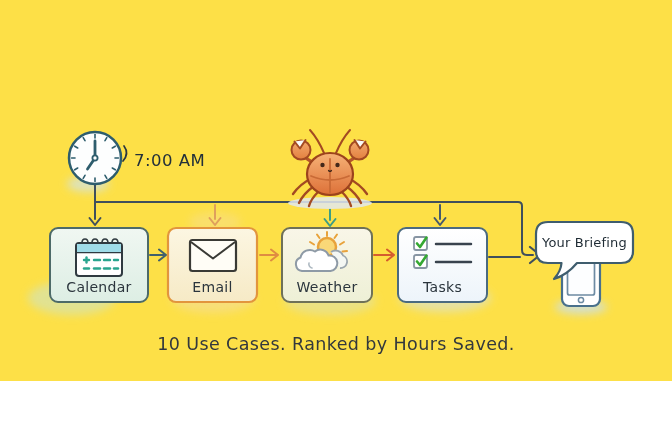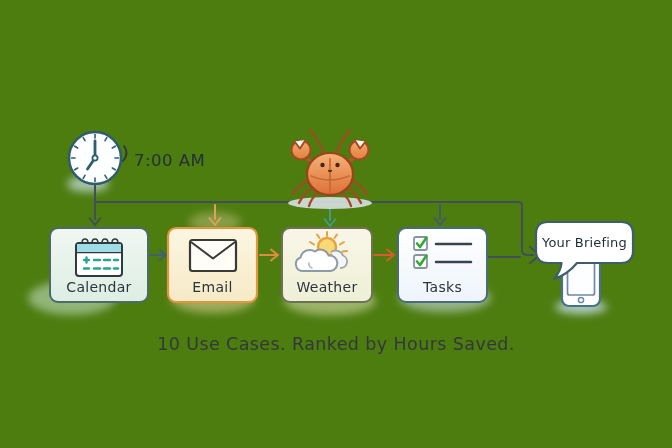--- a/index.html
+++ b/index.html
@@ -1,19 +1,19 @@
 <!DOCTYPE html>
 <html><head>
 <meta charset="utf-8">
 <style>
   html,body{margin:0;padding:0;background:#ffffff;}
   .canvas{
     position:relative;
-    width:672px;height:448px;
-    background:#4d7c0f;
+    width:672px;height:381px;
+    background:#fde047;
     overflow:hidden;
     font-family:"DejaVu Sans", sans-serif;
   }
   svg{display:block;}
   text{
     font-family:"DejaVu Sans", sans-serif;
     fill:#2b353d;
   }
   .node-label{font-size:14px;letter-spacing:.3px;}
   .time-label{font-size:16.5px;letter-spacing:.5px;fill:#22303a;}

